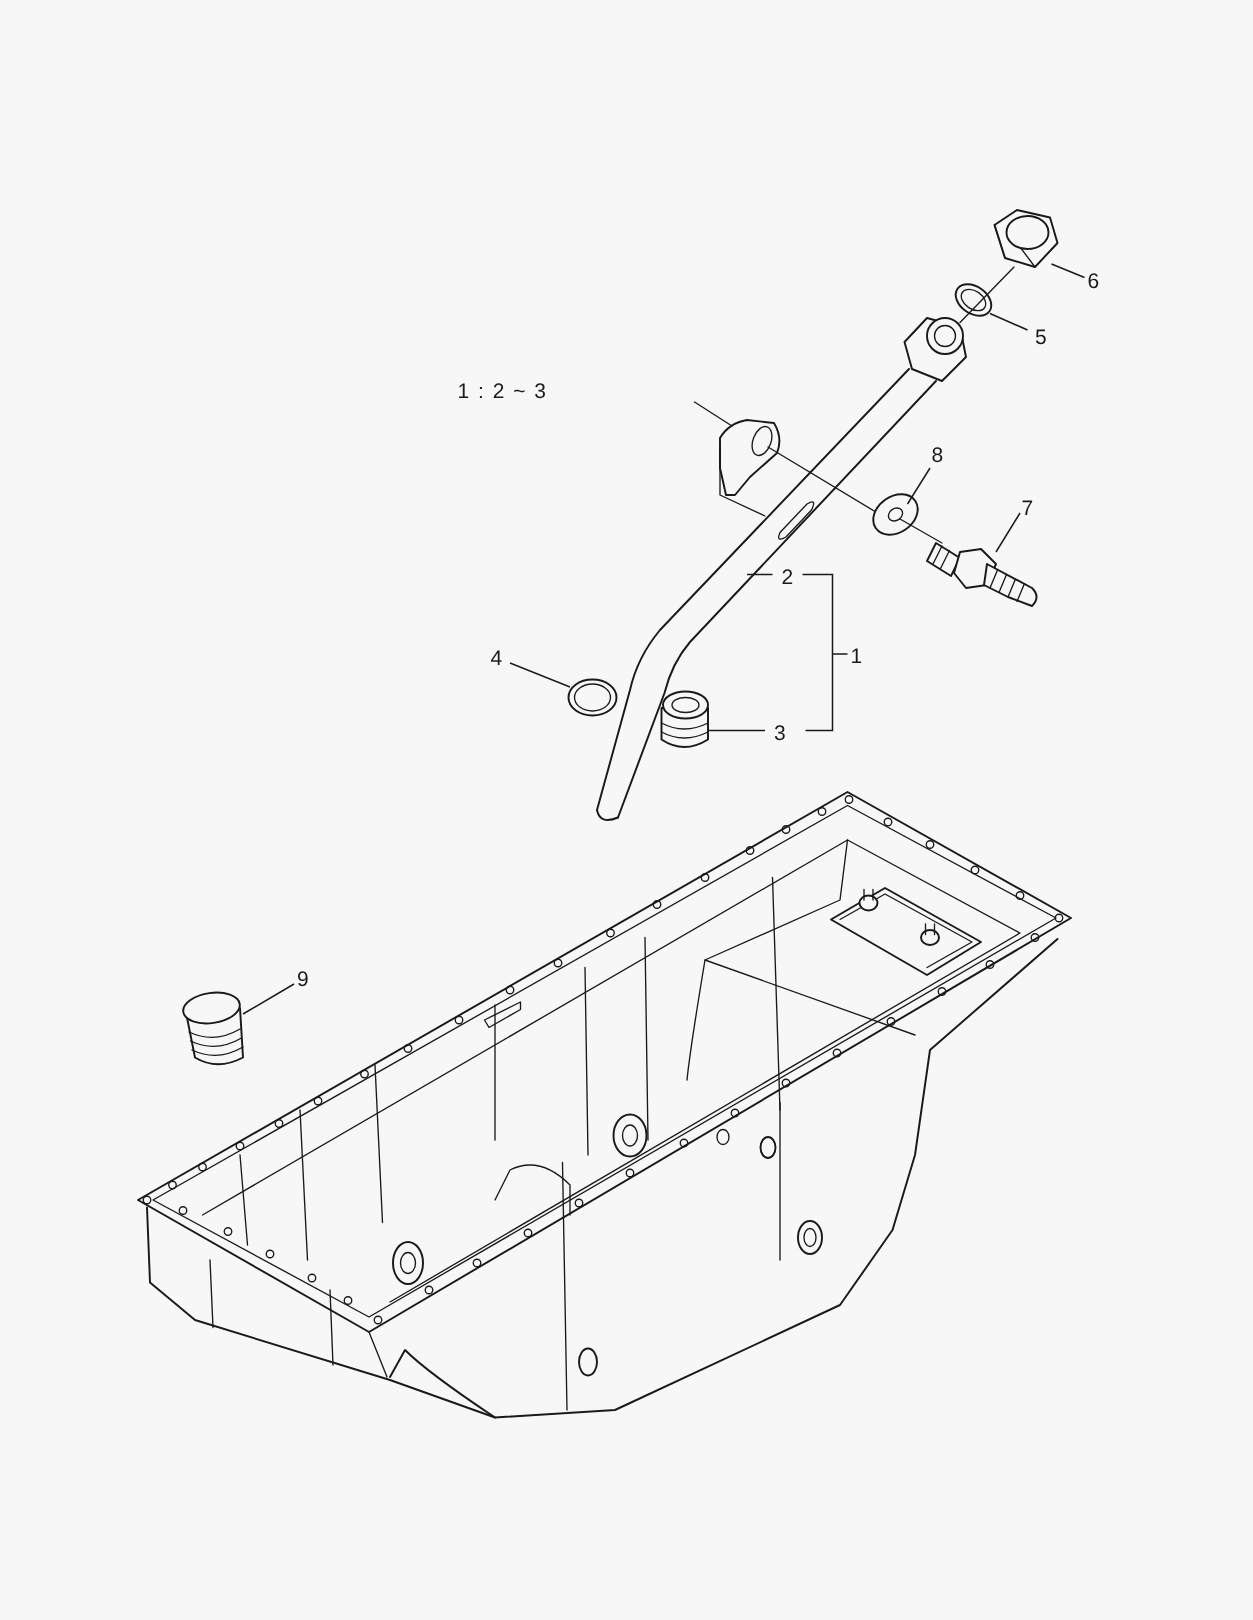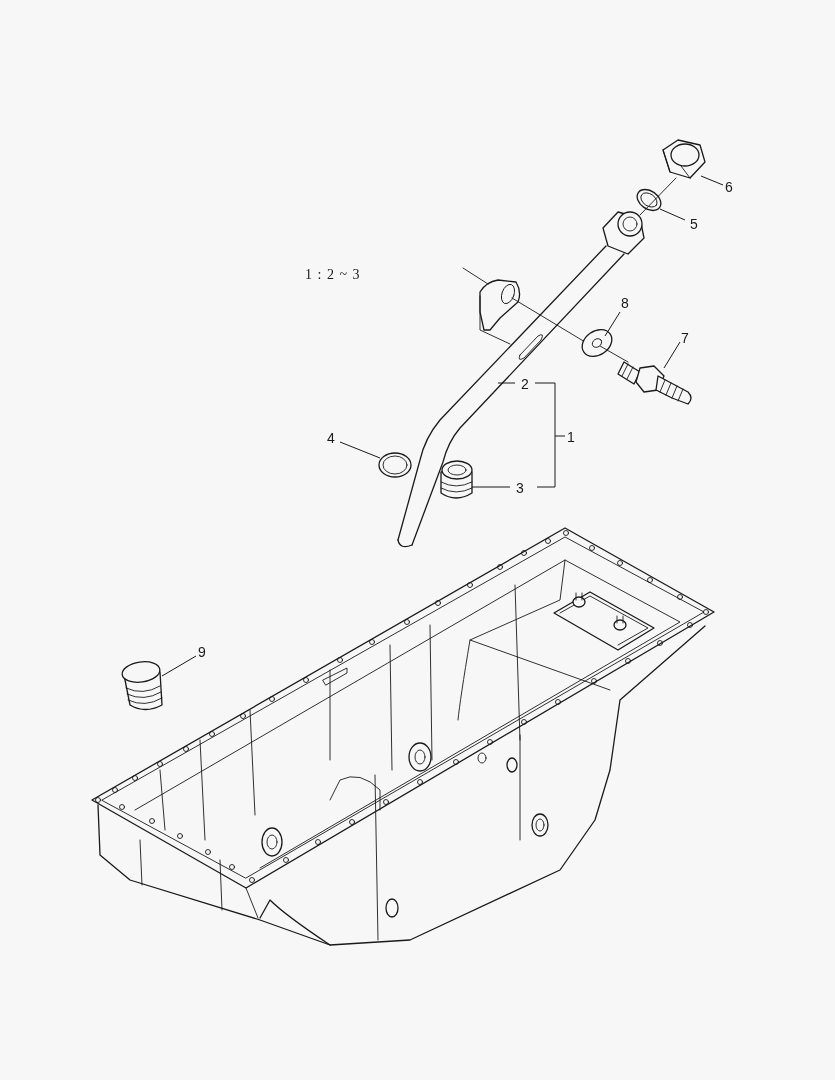--- a/index.html
+++ b/index.html
@@ -181,21 +181,21 @@
     <line class="leader" x1="664" y1="368" x2="680" y2="342"></line>
     <polyline class="leader" points="498,383 515,383"></polyline>
     <polyline class="leader" points="535,383 555,383 555,487 537,487"></polyline>
     <line class="leader" x1="555" y1="436" x2="565" y2="436"></line>
     <line class="leader" x1="472" y1="487" x2="510" y2="487"></line>
     <line class="leader" x1="340" y1="442" x2="380" y2="458"></line>
     <line class="leader" x1="162" y1="676" x2="196" y2="656"></line>
   </g>
 </svg>
 
-<div class="lbl" style="left:305px;top:268px;letter-spacing:1px;font-family:Liberation Serif, serif;">1 : 2 ~ 3</div>
+<div class="lbl" style="left:305px;top:253px;letter-spacing:1px;">1 : 2 ~ 3</div>
 
 <div class="lbl" style="left:567px;top:430px;">1</div>
 <div class="lbl" style="left:521px;top:377px;">2</div>
 <div class="lbl" style="left:516px;top:481px;">3</div>
 <div class="lbl" style="left:327px;top:431px;">4</div>
 <div class="lbl" style="left:690px;top:217px;">5</div>
 <div class="lbl" style="left:725px;top:180px;">6</div>
 <div class="lbl" style="left:681px;top:331px;">7</div>
 <div class="lbl" style="left:621px;top:296px;">8</div>
 <div class="lbl" style="left:198px;top:645px;">9</div>

